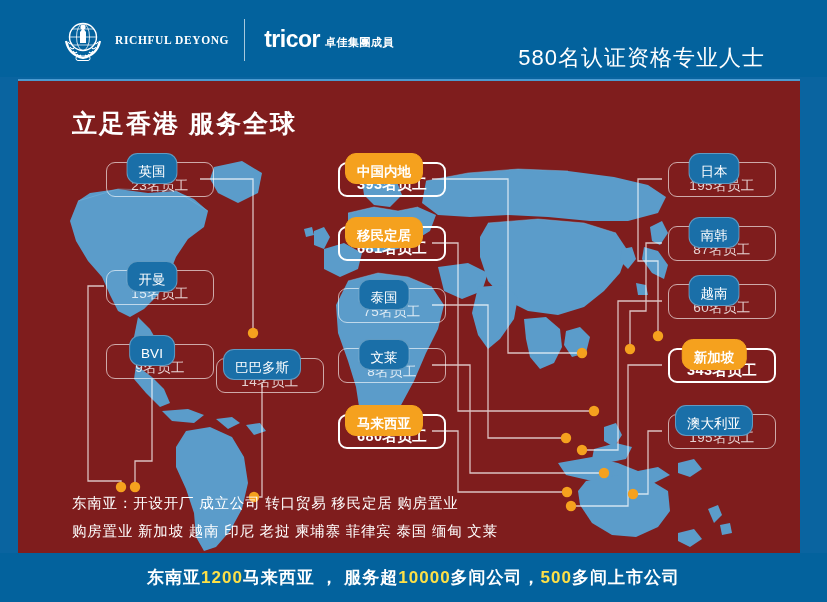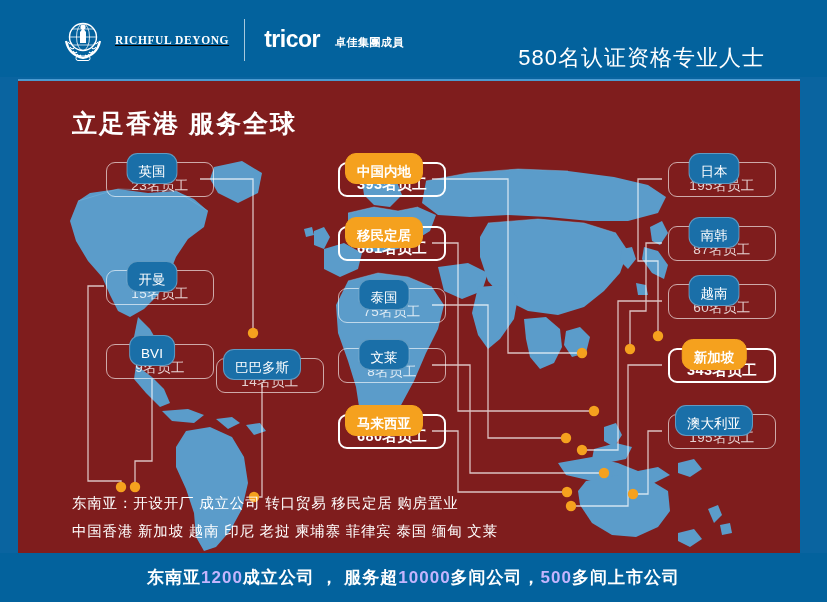--- a/index.html
+++ b/index.html
@@ -14,35 +14,35 @@
   
   #header {
     position:absolute; left:0; top:0; width:827px; height:77px;
     background:#03629d;
   }
   #logo-block {
     position:absolute; left:60px; top:17px;
     display:flex; align-items:center; gap:9px;
   }
   #emblem { width:46px; height:46px; position:relative; }
-  #logo-words { display:flex; flex-direction:column; justify-content:center;text-decoration:underline; }
+  #logo-words { display:flex; flex-direction:column; justify-content:center; }
   #logo-en {
     color:#ffffff; font-size:11.5px; font-weight:bold;
     letter-spacing:0.6px; line-height:13px;
     font-family:"Liberation Serif","DejaVu Serif",serif;
   }
   #logo-cn {
     color:#ffffff; font-size:24px; font-weight:bold;
     letter-spacing:1.5px; line-height:27px;
   }
   #logo-divider {
     width:1px; height:42px; background:rgba(255,255,255,.65);
     margin:0 10px 0 6px;
   }
-  #tricor-block { display:flex; align-items:flex-end; gap:15px; padding-bottom:2px; }
+  #tricor-block { display:flex; align-items:flex-end; gap:5px; padding-bottom:2px; }
   #tricor-en {
     color:#ffffff; font-size:23px; font-weight:bold;
     letter-spacing:-0.5px; line-height:24px;
   }
   #tricor-cn {
     color:#ffffff; font-size:11px; font-weight:bold;
     letter-spacing:0.5px; line-height:14px; padding-bottom:2px;
   }
   #header-tagline {
     position:absolute; right:62px; top:43px;
@@ -105,21 +105,21 @@
   
   #footer {
     position:absolute; left:0; top:553px; width:827px; height:49px;
     background:#03629d;
     display:flex; align-items:center; justify-content:center;
   }
   #footer-text {
     color:#ffffff; font-size:17px; font-weight:bold; letter-spacing:1px;
     white-space:nowrap;
   }
-  #footer-text em { color:#c4b5fd; font-style:normal; font-weight:bold; }
+  #footer-text em { color:#fde047; font-style:normal; font-weight:bold; }
 </style>
 </head>
 <body>
 
 <div id="header">
 
   <div id="logo-block">
     <div id="emblem">
       <svg viewBox="0 0 46 46" width="46" height="46">
         <circle cx="23" cy="20" r="13.5" fill="none" stroke="#ffffff" stroke-width="1.4"></circle>
@@ -360,18 +360,18 @@
       </div>
       <div class="loc" style="left: 650px; top: 324px;">
         <div class="box">
           <span class="count">195名员工</span>
         </div>
         <div class="pill">澳大利亚</div>
       </div>
     </div>
 
   <div id="note1">东南亚：开设开厂  成立公司  转口贸易  移民定居  购房置业</div>
-  <div id="note2">中国香港  新加坡  越南  印尼  老挝  柬埔寨  菲律宾  泰国  缅甸  文莱</div>
+  <div id="note2">购房置业  新加坡  越南  印尼  老挝  柬埔寨  菲律宾  泰国  缅甸  文莱</div>
 </div>
 
 <div id="footer">
-  <div id="footer-text"><span>东南亚</span><em>1200</em><span>成立公司 ，  服务超</span><em>10000</em><span>多间公司，</span><em>500</em><span>多间上市公司</span></div>
+  <div id="footer-text"><span>东南亚</span><em>1200</em><span>马来西亚 ，  服务超</span><em>10000</em><span>多间公司，</span><em>500</em><span>多间上市公司</span></div>
 </div>
 
 </body></html>

